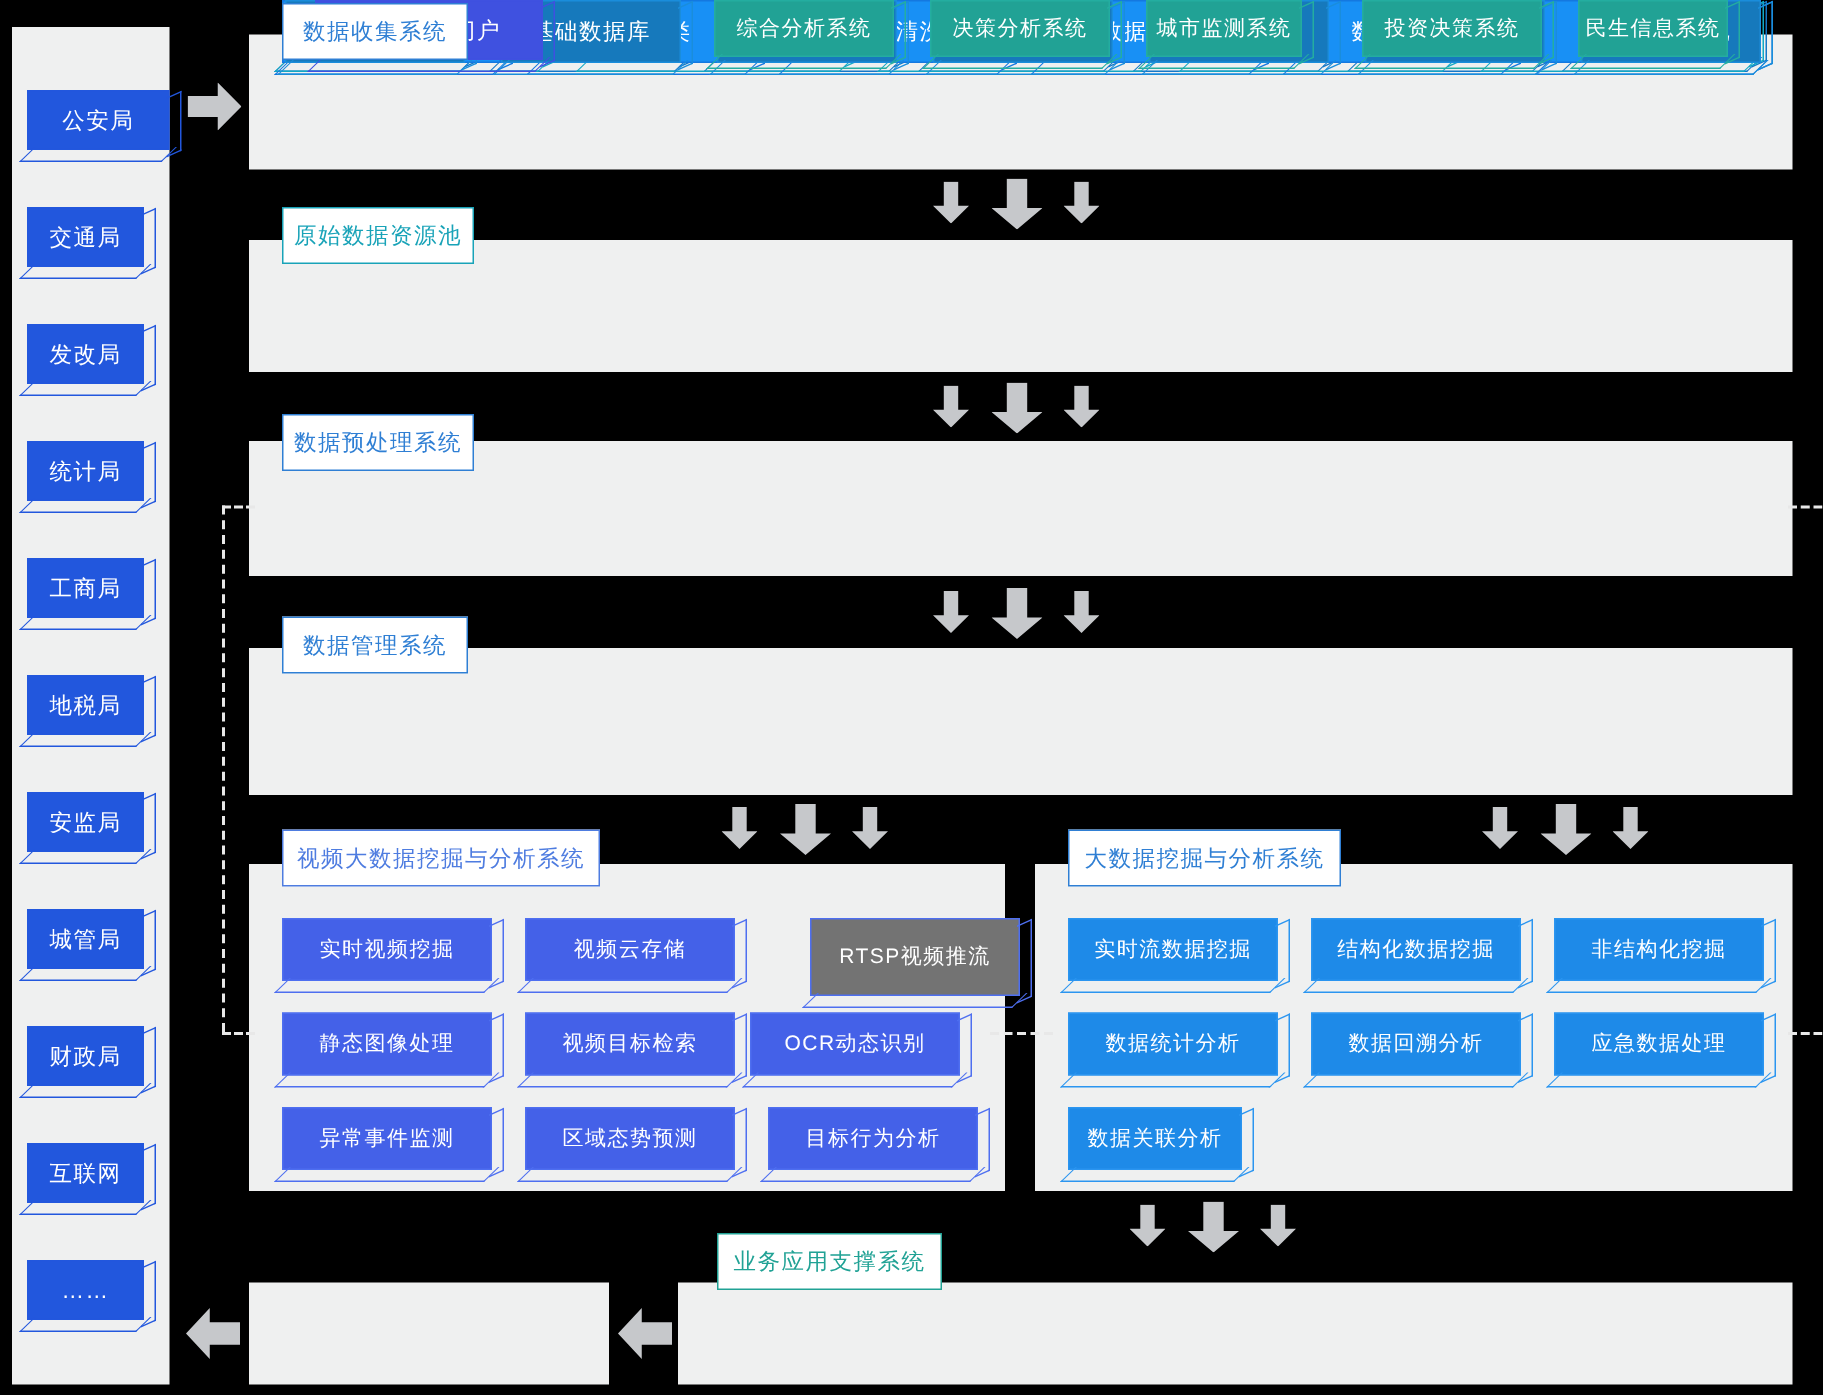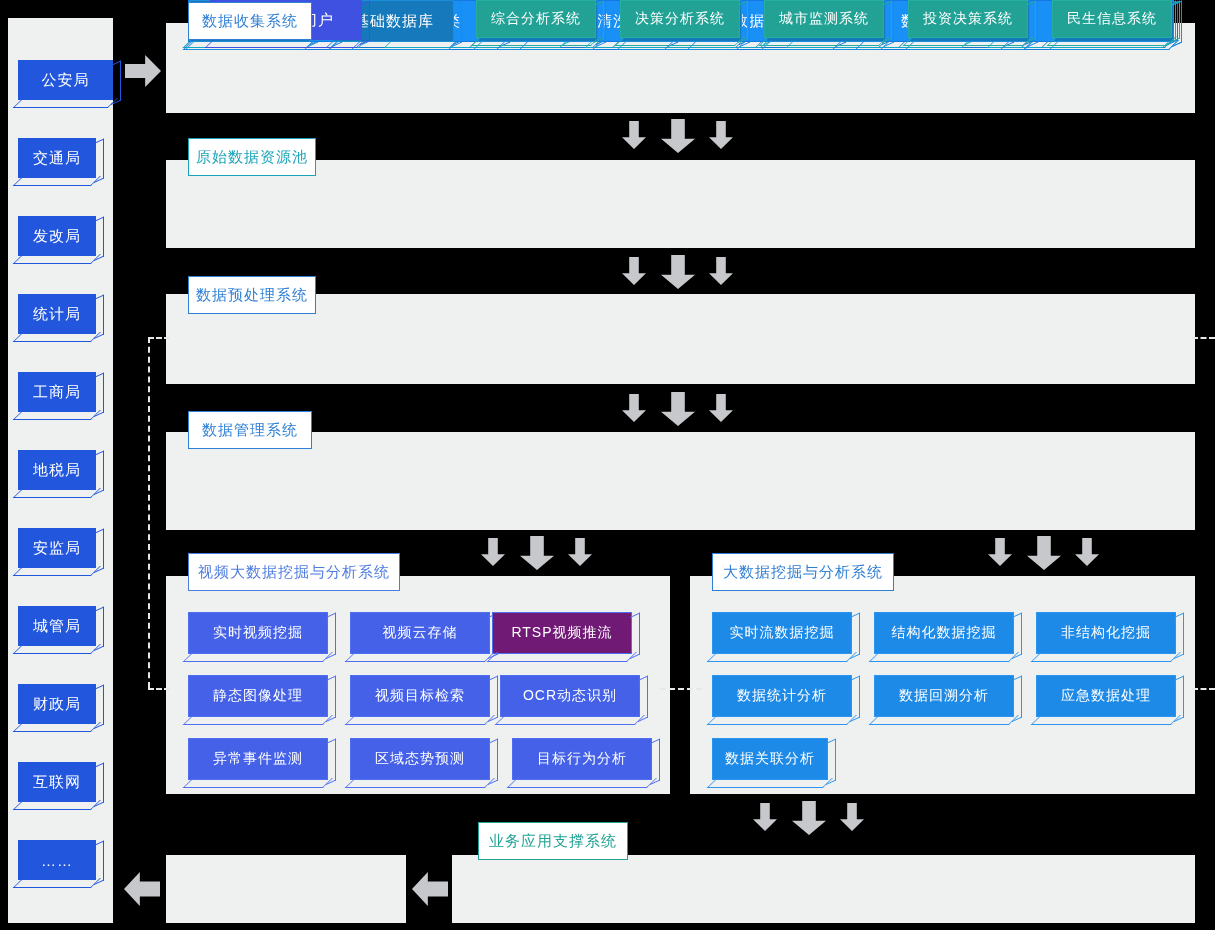--- a/index.html
+++ b/index.html
@@ -226,21 +226,21 @@
     </div>
     <div class="box" style="left: 1054px; width: 120px; height: 42px; background: rgb(22, 121, 188); border: 1.2px solid rgb(26, 141, 219); --edge: #1a8ddb;">
       <span>存储资源池</span>
     </div>
     <div class="box" style="left: 188px; top: 612px; width: 140px; height: 42px; background: rgb(68, 97, 232); border: 1.2px solid rgb(78, 111, 240); --edge: #4e6ff0; font-size: 14px;">
       <span>实时视频挖掘</span>
     </div>
     <div class="box" style="left: 350px; top: 612px; width: 140px; height: 42px; background: rgb(68, 97, 232); border: 1.2px solid rgb(78, 111, 240); --edge: #4e6ff0; font-size: 14px;">
       <span>视频云存储</span>
     </div>
-    <div class="box" style="left: 492px; top: 612px; width: 140px; height: 42px; background: #701a75; border: 1.2px solid rgb(78, 111, 240); --edge: #4e6ff0; font-size: 14px;">
+    <div class="box" style="left: 540px; top: 612px; width: 140px; height: 52px; background: #737373; border: 1.2px solid rgb(78, 111, 240); --edge: #4e6ff0; font-size: 14px;">
       <span>RTSP视频推流</span>
     </div>
     <div class="box" style="left: 188px; top: 675px; width: 140px; height: 42px; background: rgb(68, 97, 232); border: 1.2px solid rgb(78, 111, 240); --edge: #4e6ff0; font-size: 14px;">
       <span>静态图像处理</span>
     </div>
     <div class="box" style="left: 350px; top: 675px; width: 140px; height: 42px; background: rgb(68, 97, 232); border: 1.2px solid rgb(78, 111, 240); --edge: #4e6ff0; font-size: 14px;">
       <span>视频目标检索</span>
     </div>
     <div class="box" style="left: 500px; top: 675px; width: 140px; height: 42px; background: rgb(68, 97, 232); border: 1.2px solid rgb(78, 111, 240); --edge: #4e6ff0; font-size: 14px;">
       <span>OCR动态识别</span>
@@ -277,22 +277,22 @@
     </div>
     <div class="box" style="left: 210px; width: 152px; height: 40px; background: rgb(63, 81, 224); border: 1.2px solid rgb(63, 81, 224); --edge: #3f51e0;">
       <span>政务信息门户</span>
     </div>
     <div class="box" style="left: 476px; width: 120px; height: 38px; background: rgb(33, 162, 149); border: 1.2px solid rgb(36, 173, 160); --edge: #24ada0; font-size: 14px;">
       <span>综合分析系统</span>
     </div>
     <div class="box" style="left: 620px; width: 120px; height: 38px; background: rgb(33, 162, 149); border: 1.2px solid rgb(36, 173, 160); --edge: #24ada0; font-size: 14px;">
       <span>决策分析系统</span>
     </div>
-    <div class="box" style="left: 764px; width: 120px; height: 38px; background: rgb(33, 162, 149); border: 1.2px solid rgb(36, 173, 160); --edge: #24ada0; font-size: 14px;">
+    <div class="box" style="left: 764px; width: 104px; height: 38px; background: rgb(33, 162, 149); border: 1.2px solid rgb(36, 173, 160); --edge: #24ada0; font-size: 14px;">
       <span>城市监测系统</span>
     </div>
     <div class="box" style="left: 908px; width: 120px; height: 38px; background: rgb(33, 162, 149); border: 1.2px solid rgb(36, 173, 160); --edge: #24ada0; font-size: 14px;">
       <span>投资决策系统</span>
     </div>
-    <div class="box" style="left: 1052px; width: 120px; height: 38px; background: rgb(33, 162, 149); border: 1.2px solid rgb(36, 173, 160); --edge: #24ada0; font-size: 14px;">
+    <div class="box" style="left: 1052px; width: 100px; height: 38px; background: rgb(33, 162, 149); border: 1.2px solid rgb(36, 173, 160); --edge: #24ada0; font-size: 14px;">
       <span>民生信息系统</span>
     </div>
   </div>
 
 </body></html>

